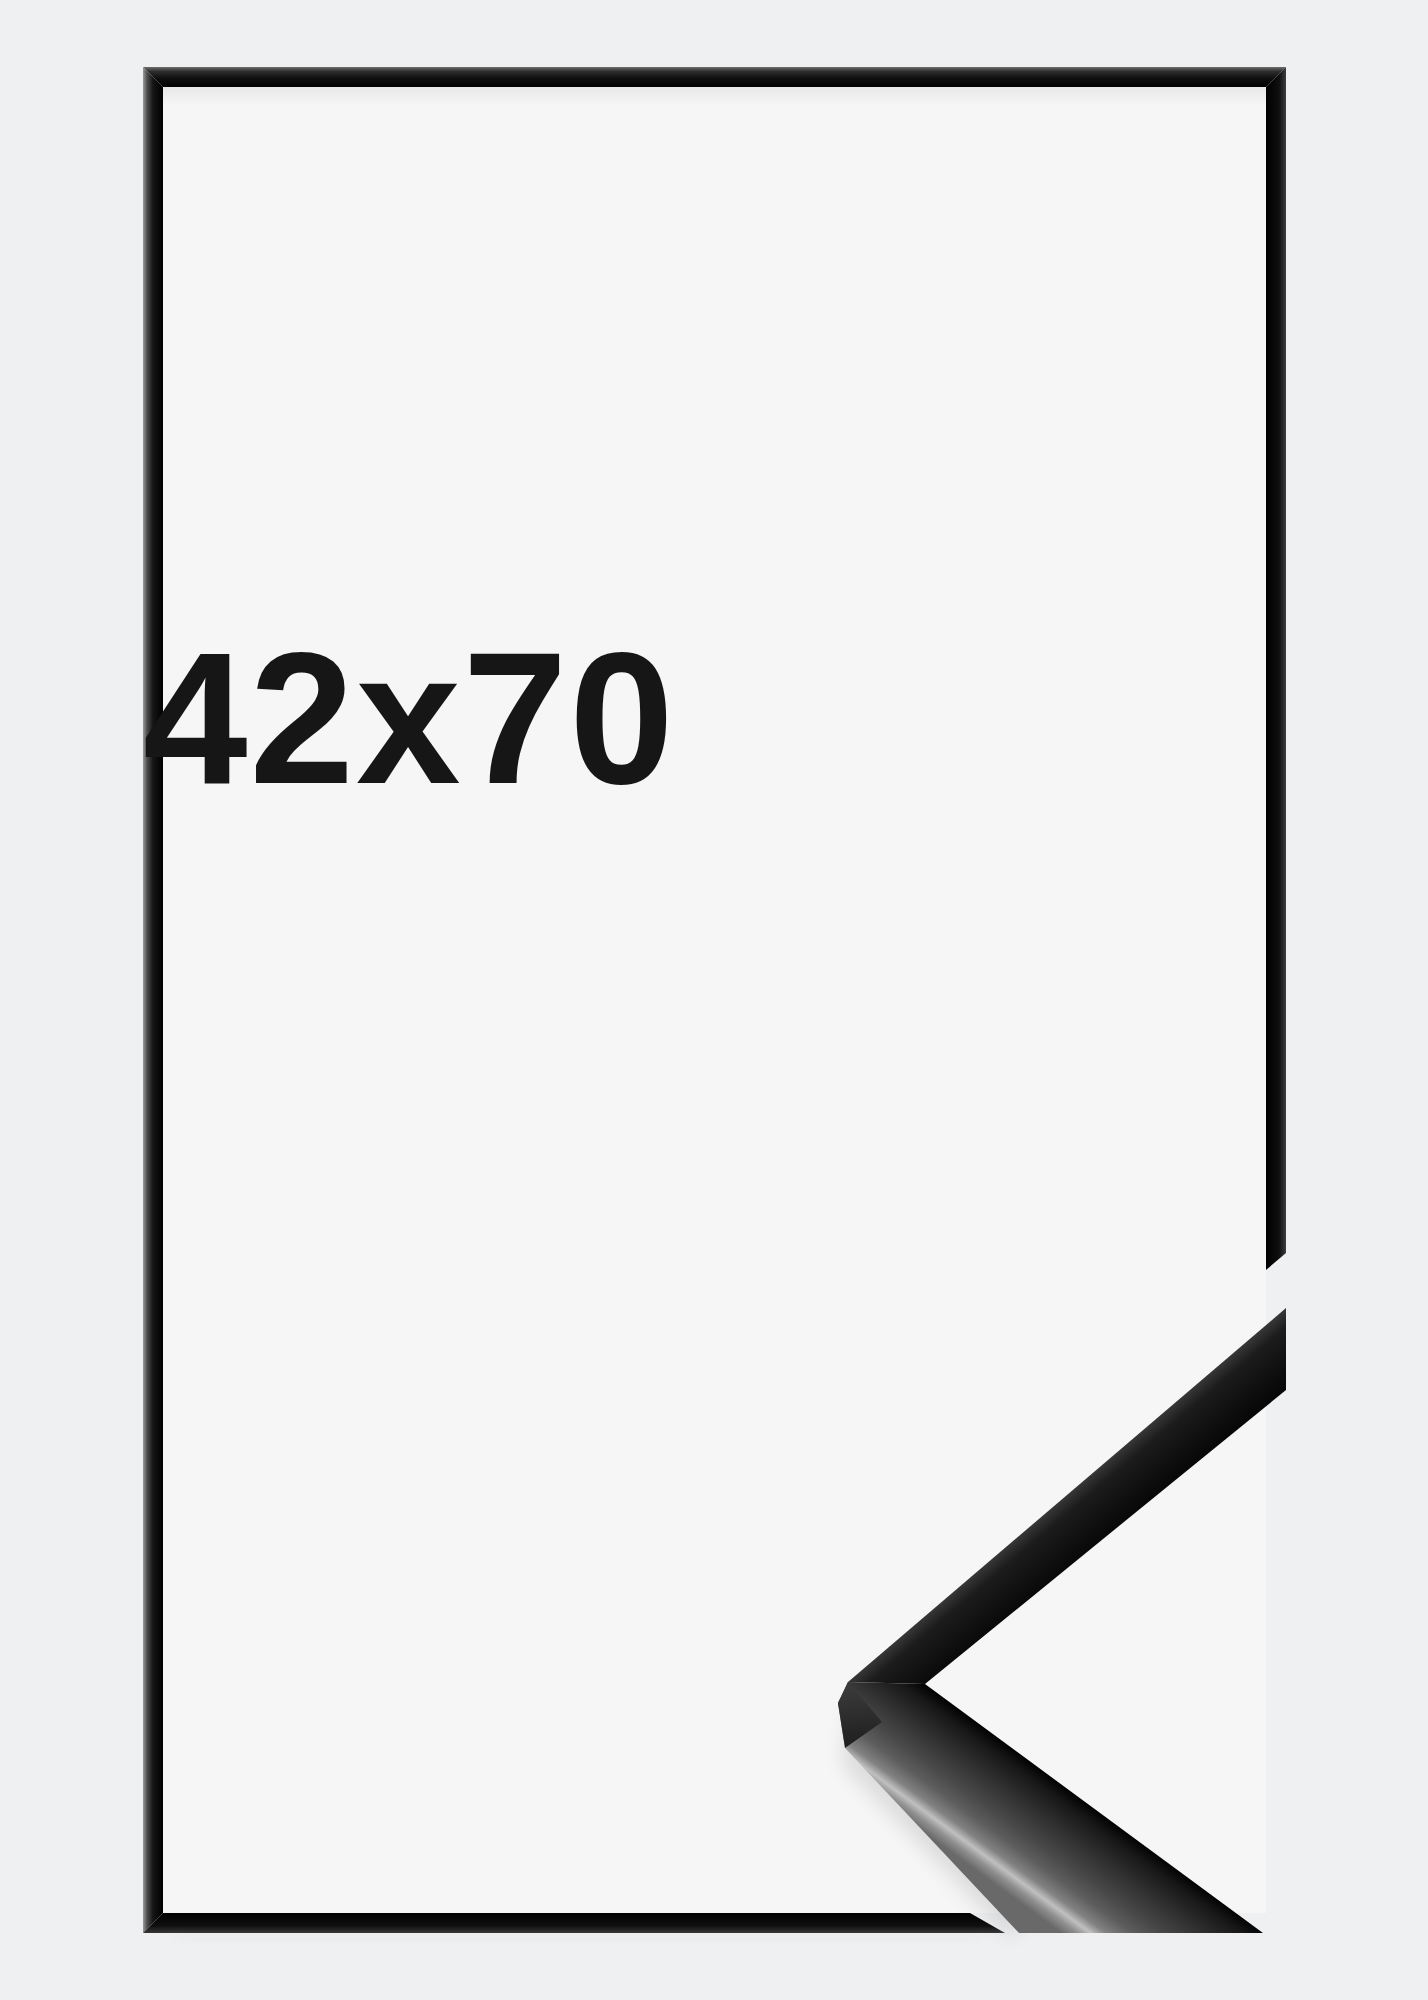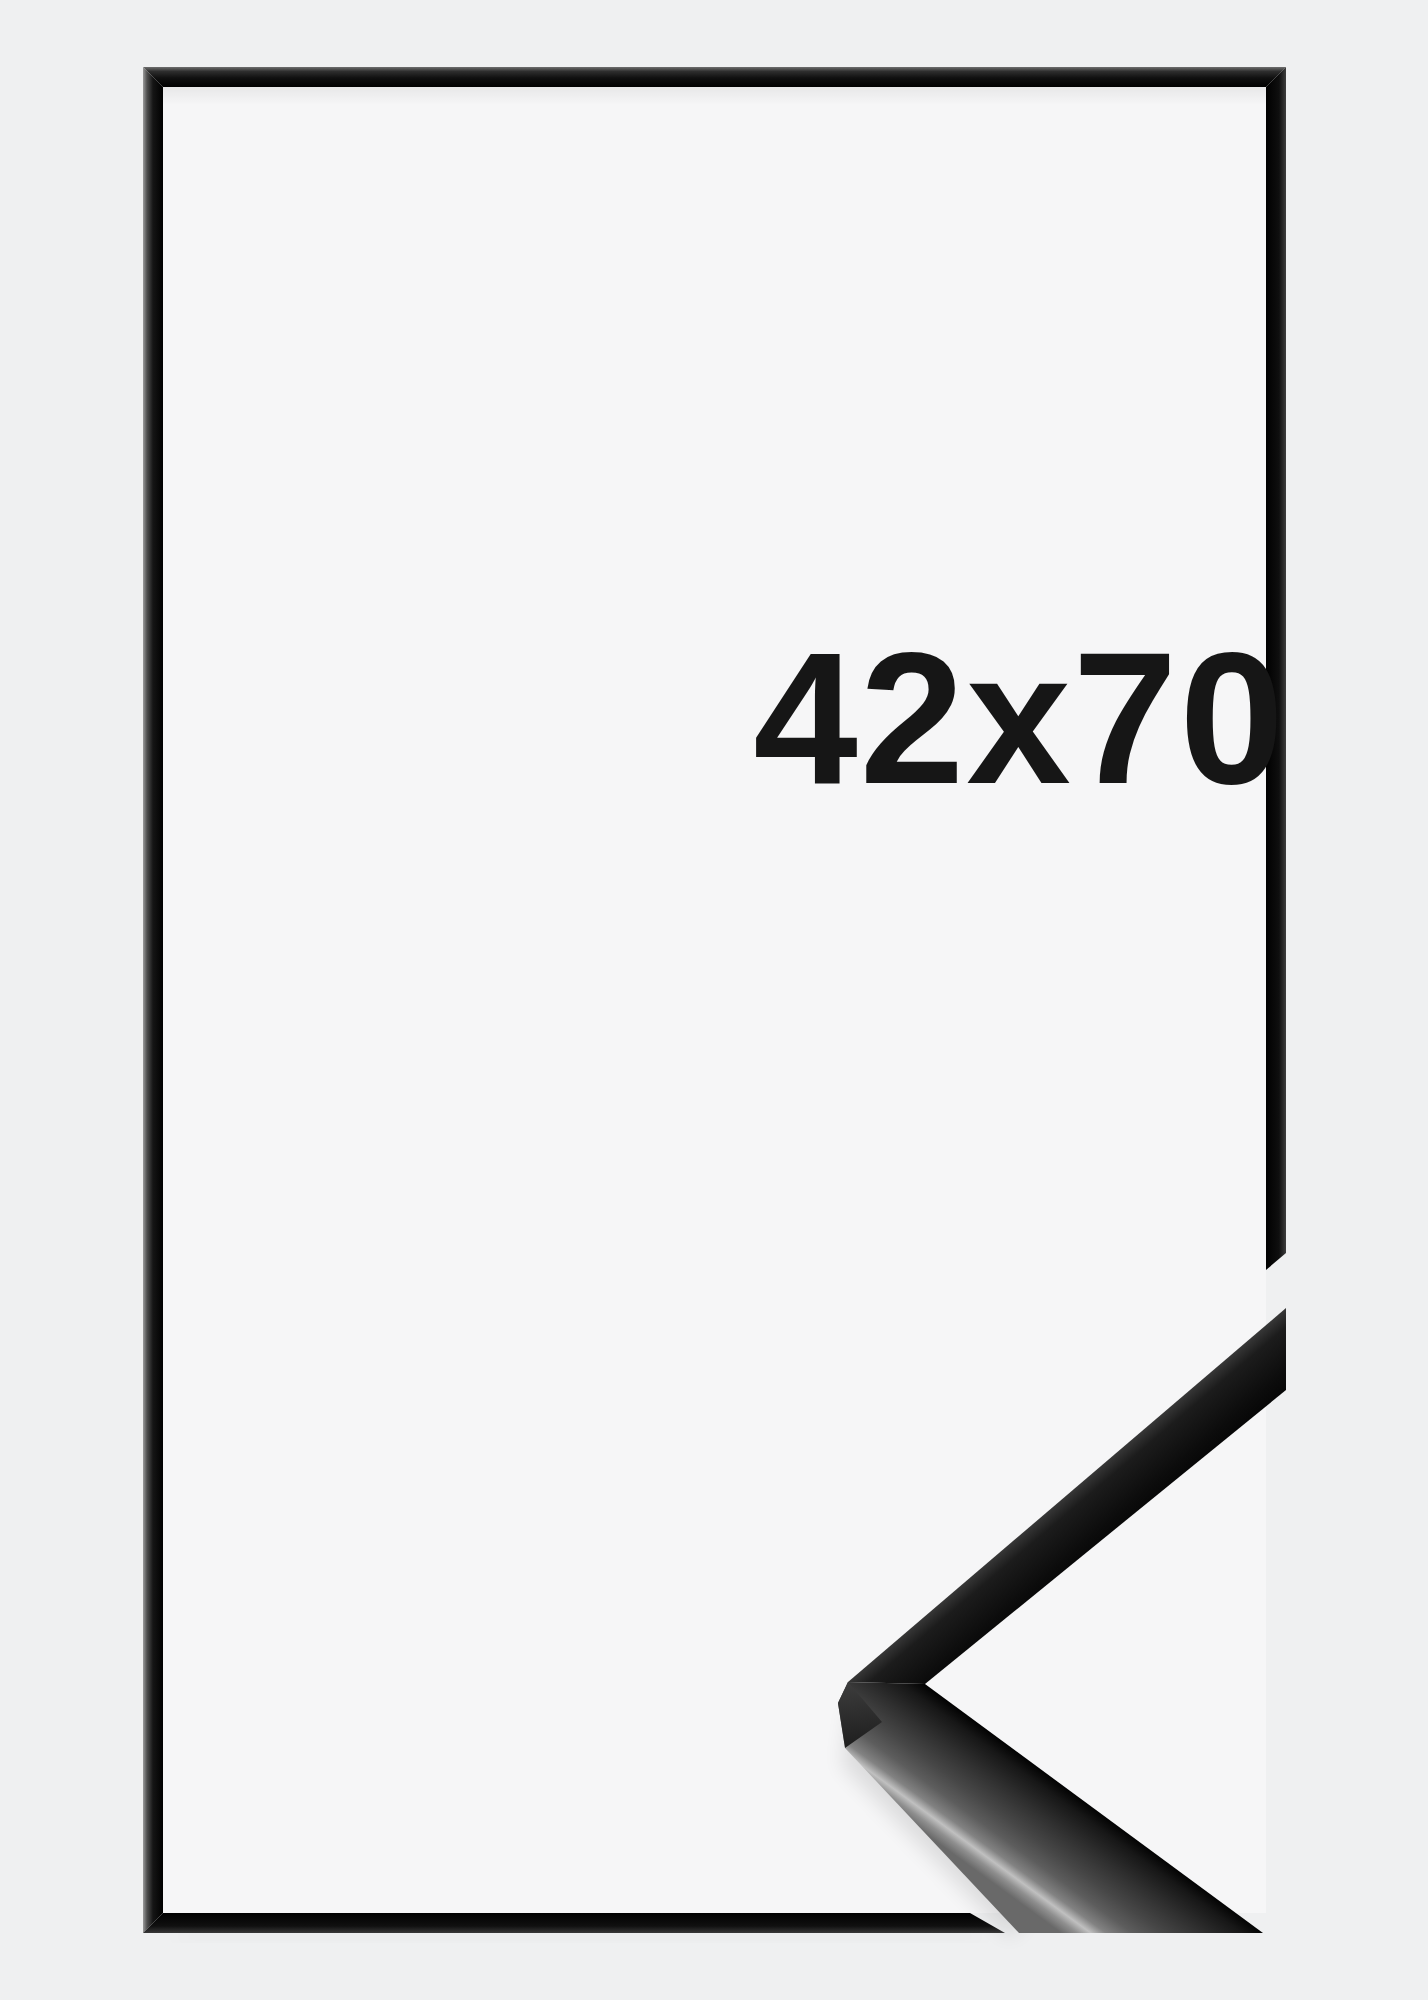--- a/index.html
+++ b/index.html
@@ -27,21 +27,21 @@
     display: block;
   }
   .bg-rect   { fill: var(--bg, #eff0f1); }
   .interior  { fill: var(--interior, #f6f6f7); }
   .size-label {
     position: absolute;
     left: 143px;
     top: 624px;
     width: 1143px;
     line-height: 1;
-    text-align: right;
+    text-align: left;
     font-size: 188px;
     font-weight: 700;
     letter-spacing: 2px;
     color: var(--label, #161616);
     user-select: none;
     white-space: nowrap;
   }
 </style>
 </head>
 <body>

